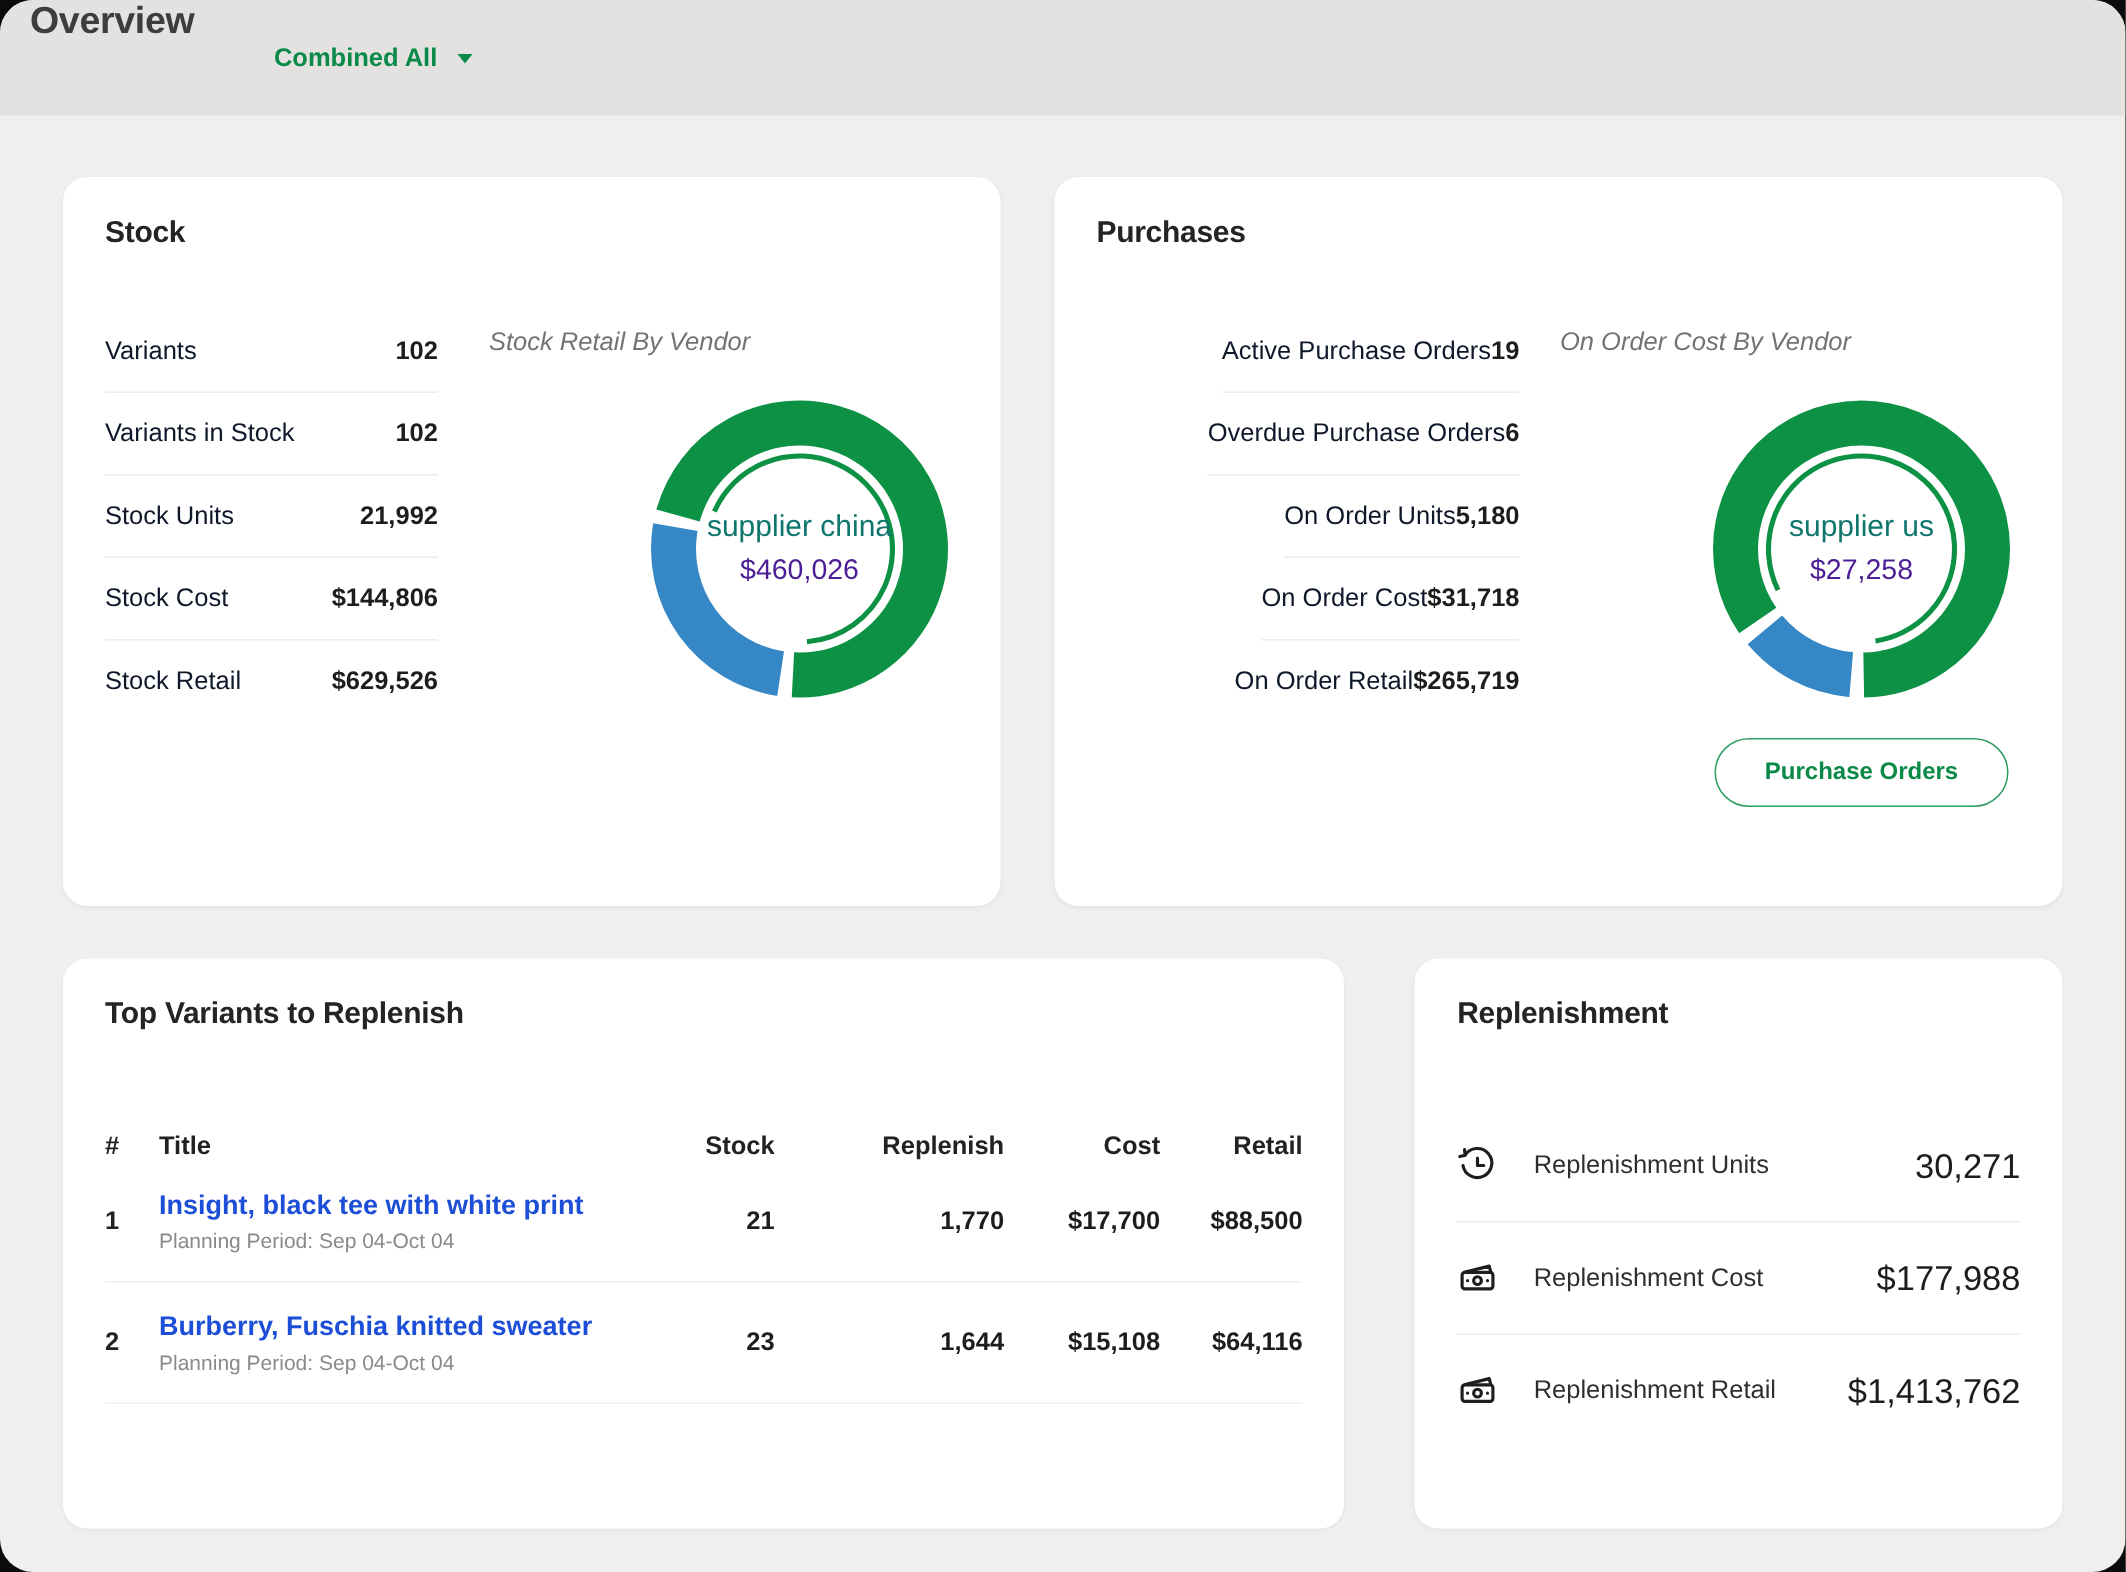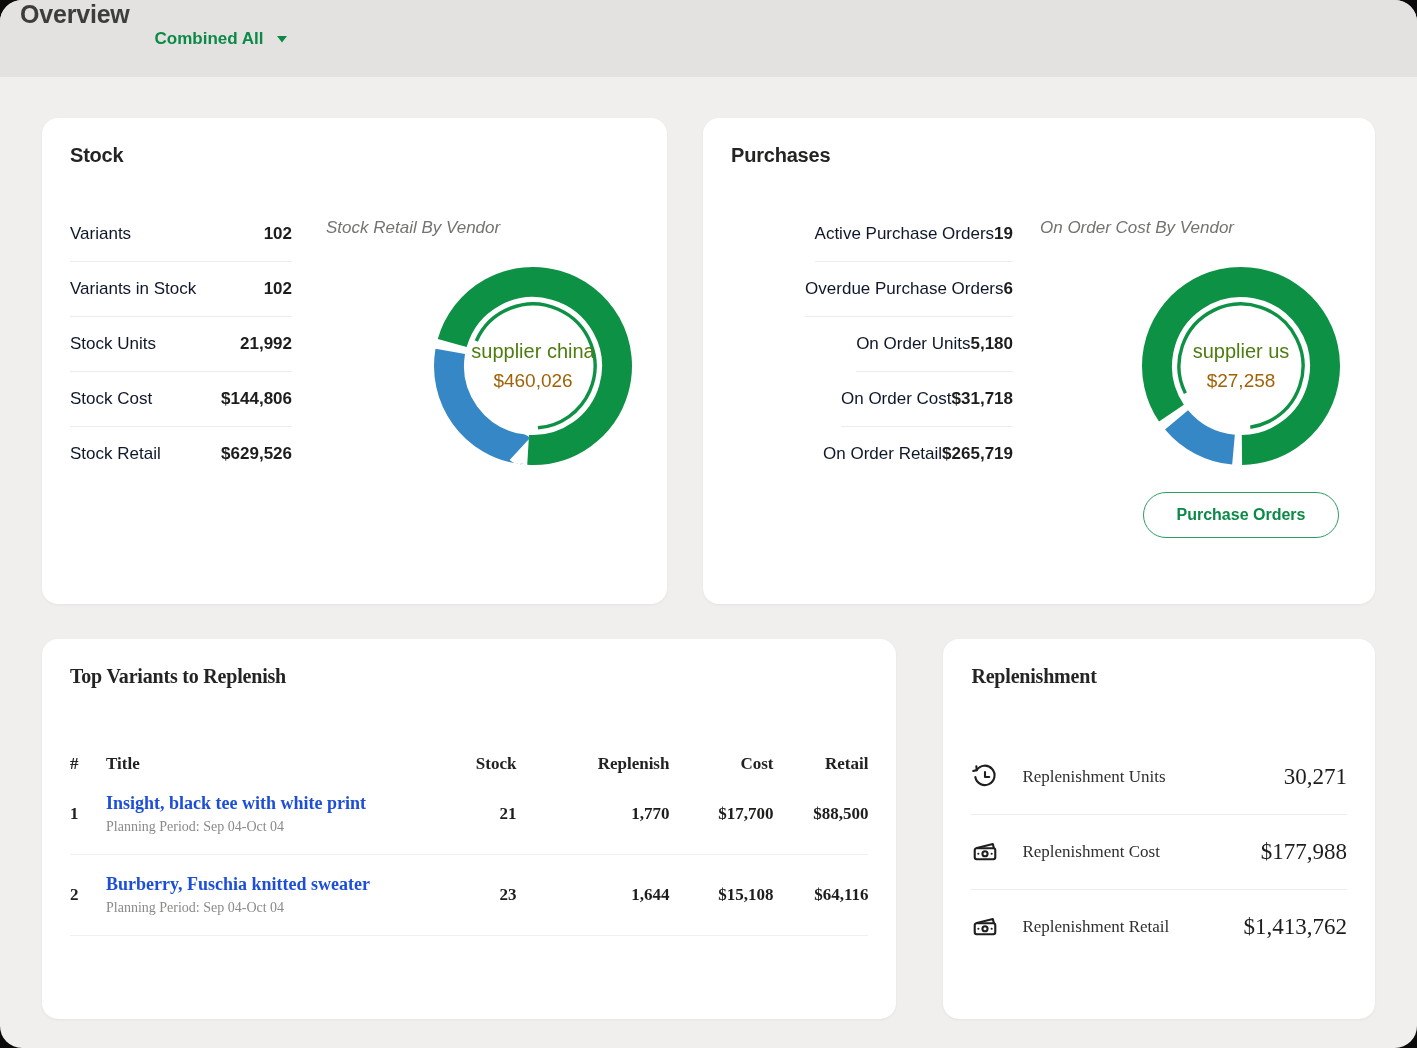--- a/index.html
+++ b/index.html
@@ -10,29 +10,29 @@
     font-family:"Liberation Sans","DejaVu Sans",sans-serif;
     color:#1e1e1d;
   }
   
   .topbar{
     height:77px;background:#e3e2e1;display:flex;
     padding:0 20px;
   }
   .topbar-title{font-size:25px;font-weight:700;color:#3d3d3c;letter-spacing:-0.2px;}
   .filter-btn{
-    margin-left:23px;display:flex;align-items:center;gap:12px;
+    margin-left:51px;display:flex;align-items:center;gap:12px;
     background:none;border:none;cursor:pointer;padding:4px 2px;
     font-family:inherit;font-size:17px;font-weight:700;color:#0b8a47;
   }
   
   .main{padding:41px 42px 30px;}
   .row{display:flex;}
   .row.top{gap:36px;margin-bottom:35px;}
-  .row.bottom{gap:47px;font-family:Liberation Serif, serif;}
+  .row.bottom{gap:47px;}
   .card{
     background:#fff;border-radius:16px;
     box-shadow:0 1px 3px rgba(0,0,0,.05);
     padding:26px 28px;
   }
   .card-title{font-size:20px;font-weight:700;color:#242423;letter-spacing:-0.2px;}
   .card.stock{width:625px;height:486px;}
   .card.purchases{width:672px;height:486px;}
   .card.variants{width:866px;height:380px;}
   .card.replenishment{width:437px;height:380px;}
@@ -52,22 +52,22 @@
   .chart-col{flex:1;display:flex;flex-direction:column;}
   .chart-col.stock-ch{margin-left:34px;}
   .chart-col.purch-ch{margin-left:27px;}
   .chart-caption{font-size:17px;color:#74736f;margin-top:11px;font-style:italic;}
   .donut{position:relative;width:200px;height:200px;margin:28px 6px 0 auto;}
   .donut svg{position:absolute;inset:0;width:100%;height:100%;}
   .donut-center{
     position:absolute;inset:0;display:flex;flex-direction:column;
     align-items:center;justify-content:center;gap:7px;z-index:2;
   }
-  .dc-name{font-size:20px;color:#4d7c0f;}
-  .dc-value{font-size:19px;color:#a16207;}
+  .dc-name{font-size:20px;color:#0f766e;}
+  .dc-value{font-size:19px;color:#4c1d95;}
   .pill-btn{
     align-self:flex-end;margin:26px 8px 0 0;width:196px;height:46px;
     border-radius:23px;border:1px solid #2f9c62;background:#fff;
     font-family:inherit;font-size:16px;font-weight:700;color:#0b8a47;cursor:pointer;
   }
   
   .tbl{margin-top:66px;}
   .tbl-header,.tbl-row-grid{
     display:grid;
     grid-template-columns:36px 1fr 95px 153px 104px 95px;

